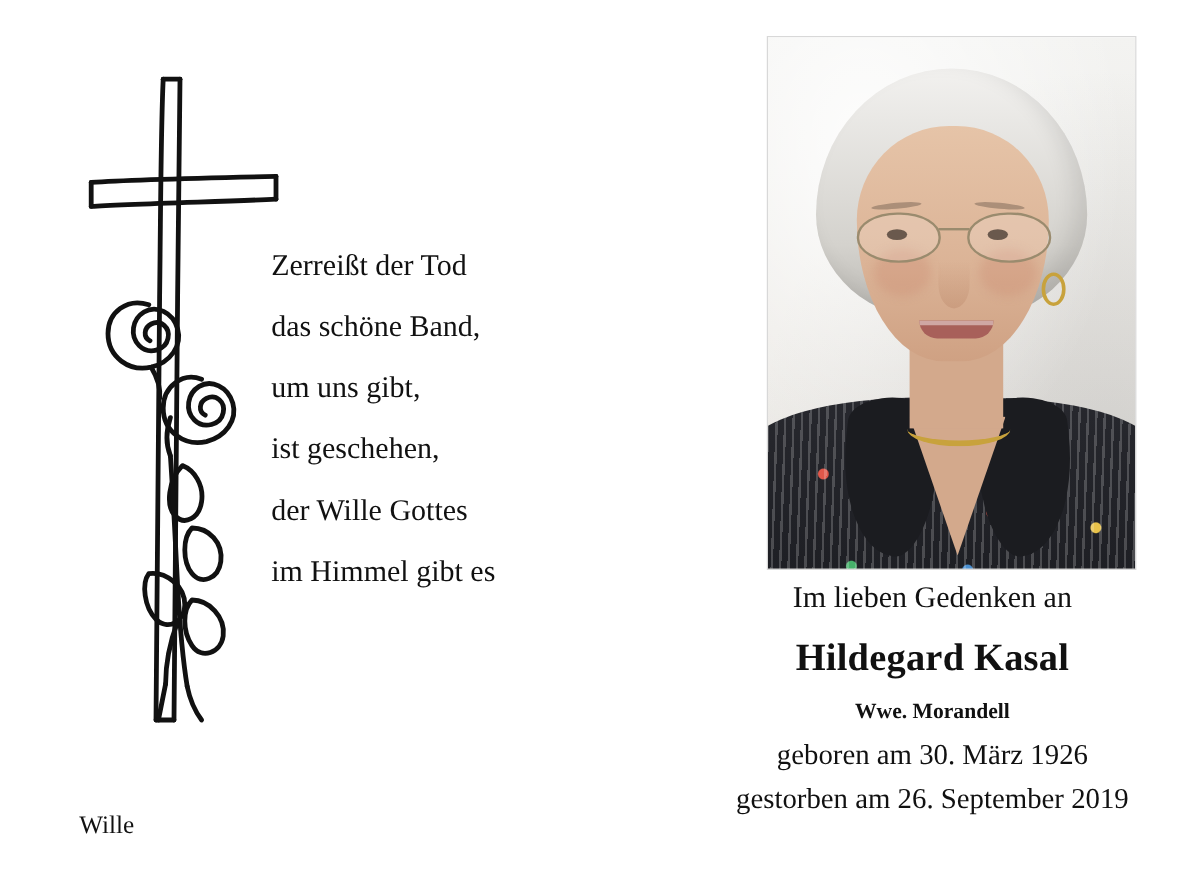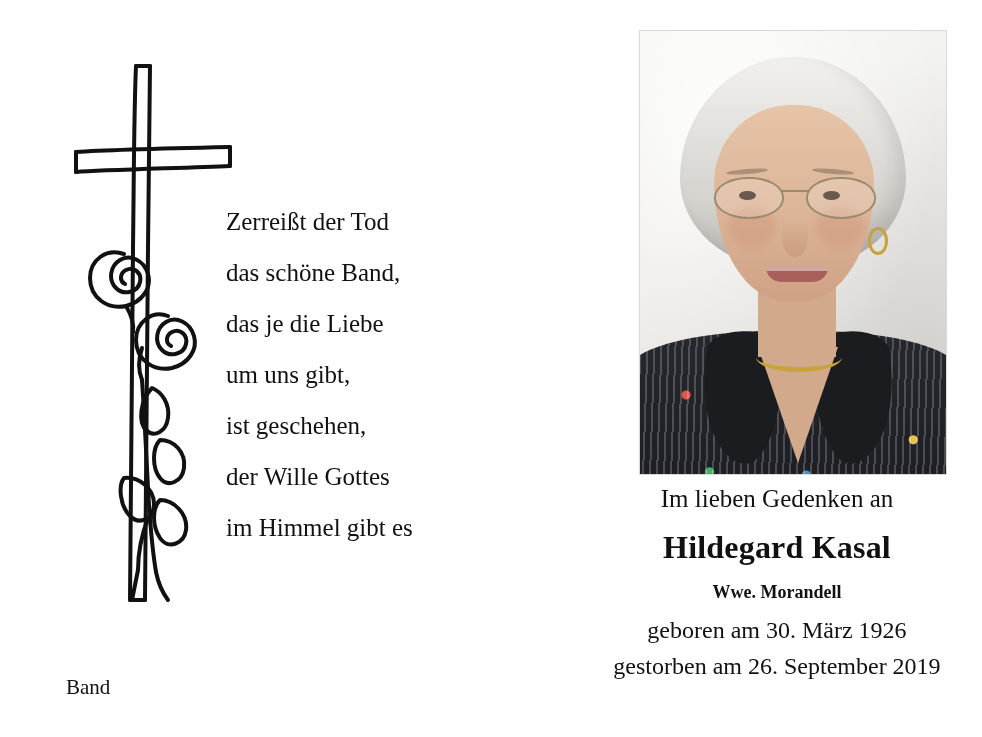--- a/index.html
+++ b/index.html
@@ -333,28 +333,27 @@
         <path d="M78 332 C80 360, 82 400, 84 440 C86 476, 88 500, 92 524"></path>
         <path d="M84 470 C78 486, 74 504, 74 522"></path>
         <path d="M92 524 C94 534, 98 544, 104 552"></path>
         <path d="M74 522 C72 532, 70 542, 68 552"></path>
       </g>
     </svg>
 
     <div class="verse">
       <div class="verse-line">Zerreißt der Tod</div>
       <div class="verse-line">das schöne Band,</div>
-      <div class="verse-line">das je die Liebe</div>
       <div class="verse-line">um uns gibt,</div>
       <div class="verse-line">ist geschehen,</div>
       <div class="verse-line">der Wille Gottes</div>
       <div class="verse-line">im Himmel gibt es</div>
     </div>
 
-    <div class="place">Band</div>
+    <div class="place">Wille</div>
   </div>
 
   <div class="right-panel">
 
     <div class="portrait-frame">
       <div class="photo">
         <div class="ph-bg-shadow"></div>
         <div class="ph-hair"></div>
         <div class="ph-body"></div>
         <div class="ph-collar-l"></div>

